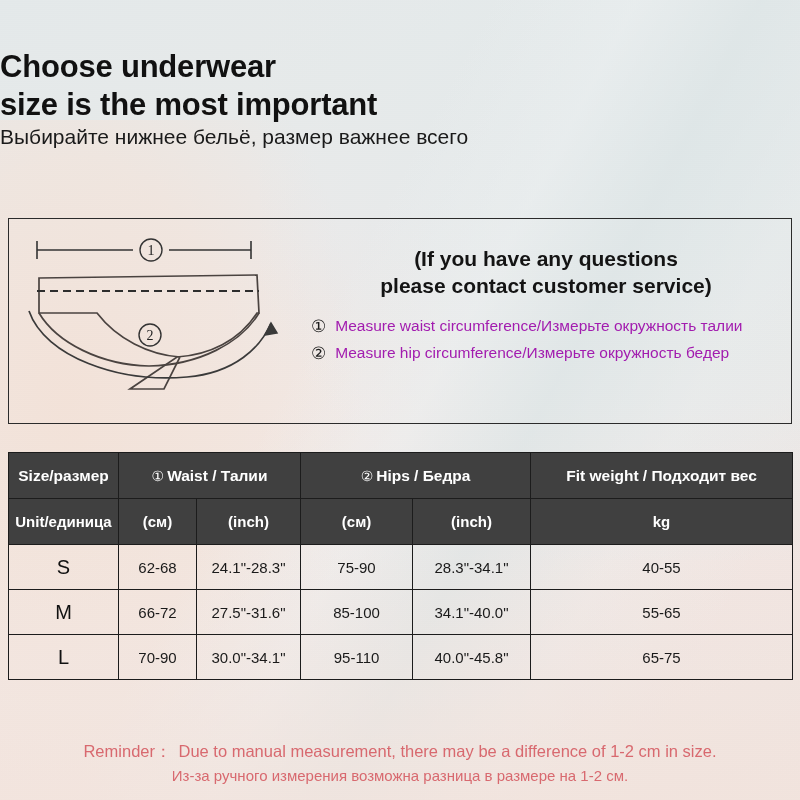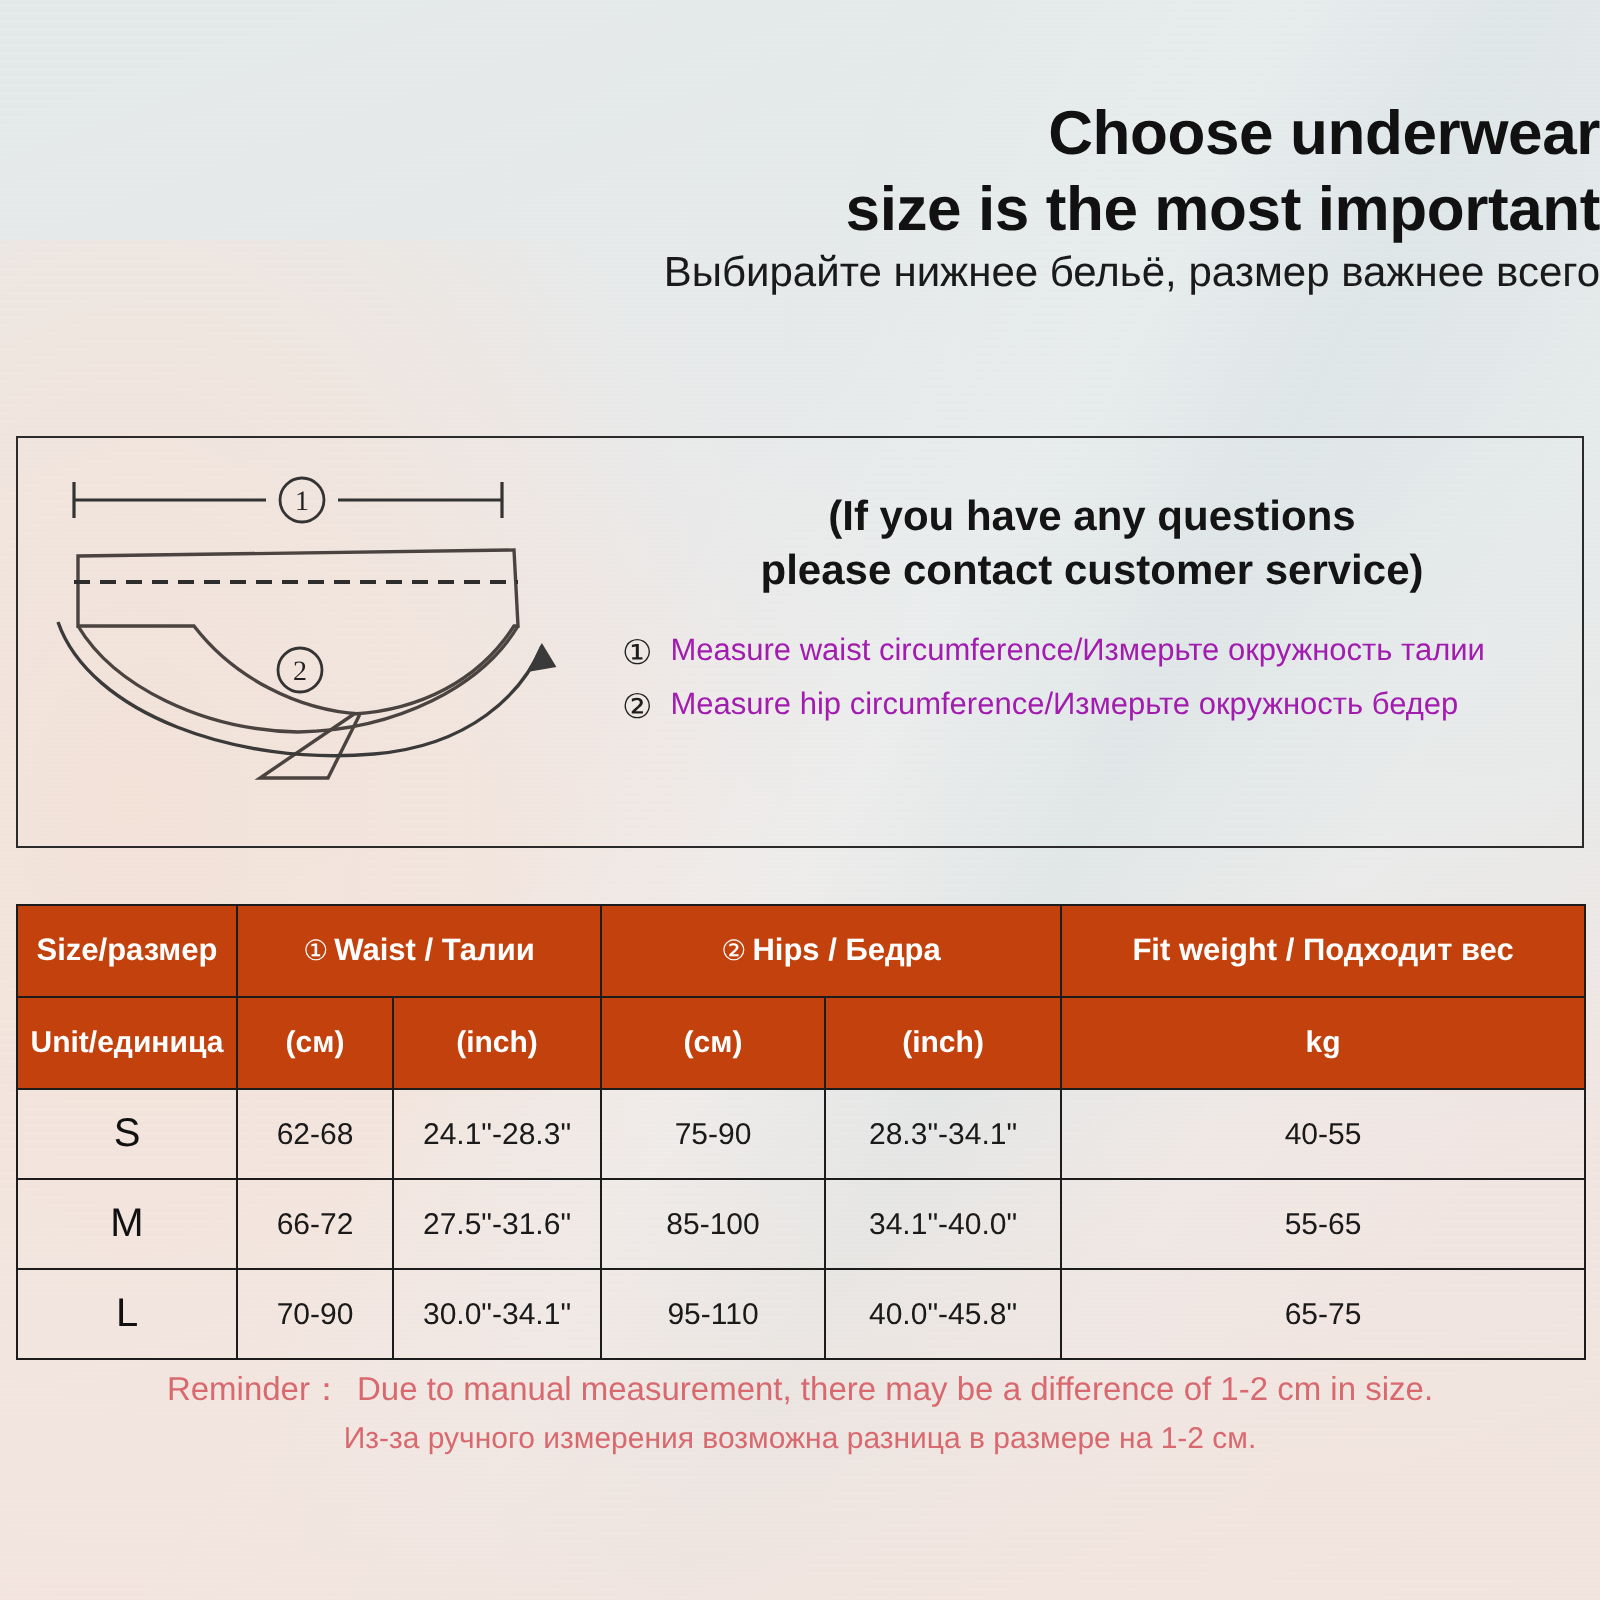--- a/index.html
+++ b/index.html
@@ -88,21 +88,21 @@
     position: absolute;
     inset: 0;
   }
 
   
   #header {
     position: absolute;
     left: 0;
     top: 48px;
     width: 800px;
-    text-align: right;
+    text-align: left;
   }
   .title-line {
     font-size: 31px;
     font-weight: bold;
     color: #111111;
     line-height: 38px;
     letter-spacing: -0.2px;
     white-space: nowrap;
   }
   #subtitle {
@@ -177,21 +177,21 @@
     border-collapse: collapse;
     table-layout: fixed;
   }
   #size-table td, #size-table th {
     border: 1.4px solid #1c1c1c;
     text-align: center;
     vertical-align: middle;
     padding: 0;
   }
   .hdr-cell {
-    background: #c2410c;
+    background: #404040;
     color: #ffffff;
     font-weight: bold;
     height: 45px;
     font-size: 15.5px;
     white-space: nowrap;
   }
   .hdr-cell.unit {
     height: 45px;
     font-size: 15px;
   }
@@ -208,21 +208,21 @@
   }
   .body-cell.size-label {
     font-size: 20px;
     color: #111111;
   }
 
   
   #reminder {
     position: absolute;
     left: 0;
-    top: 684px;
+    top: 740px;
     width: 800px;
     text-align: center;
     color: #d8696f;
   }
   #reminder-line1 {
     font-size: 16.5px;
     line-height: 22px;
     white-space: nowrap;
   }
   #reminder-label {

